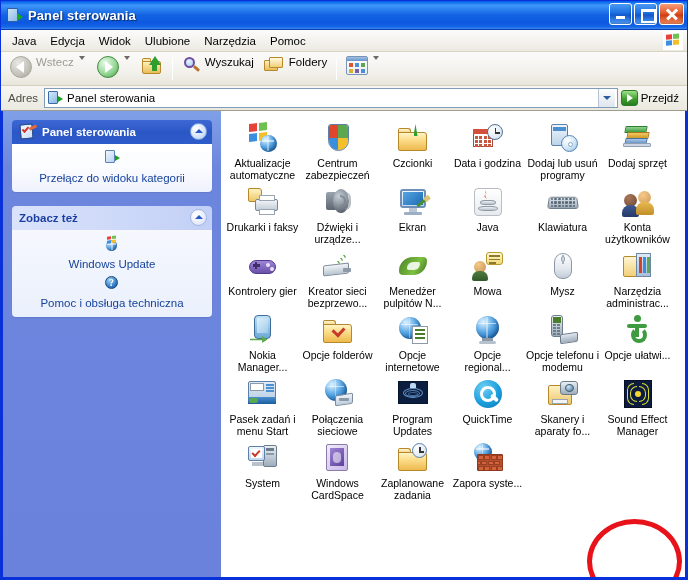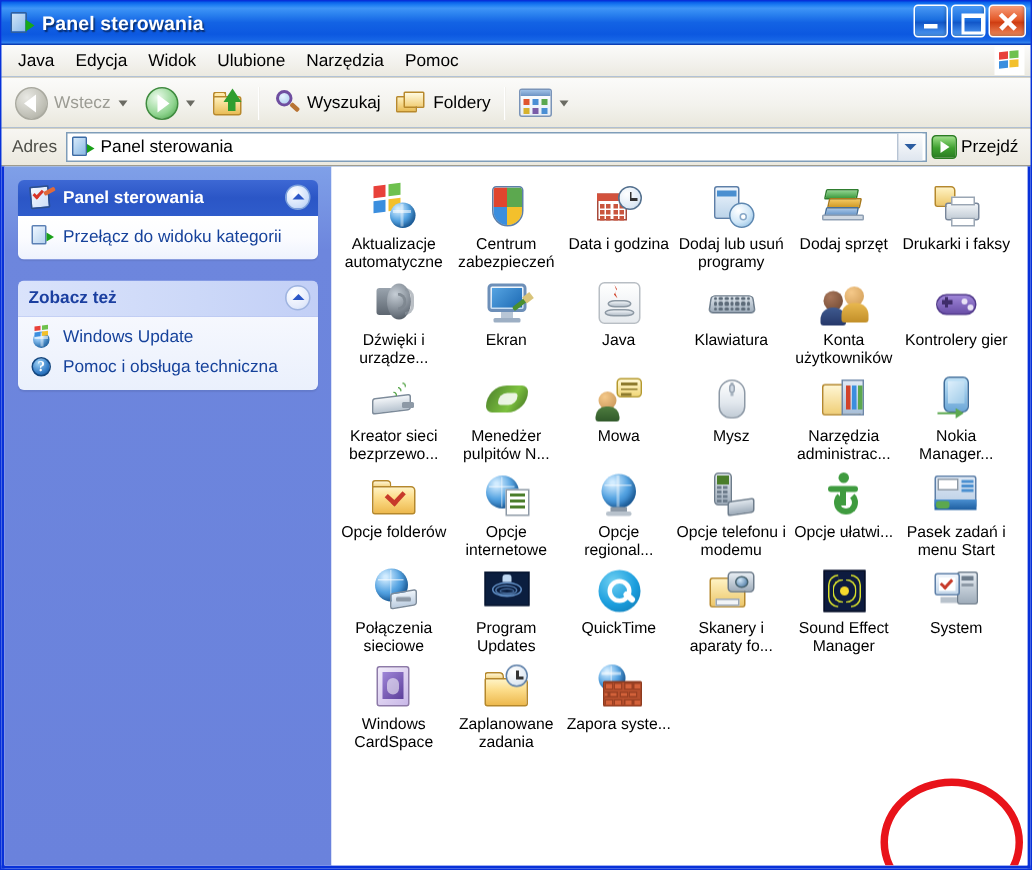--- a/index.html
+++ b/index.html
@@ -124,21 +124,21 @@
 
   
   #toolbar {
     flex: 0 0 34px; height: 34px;
     background: linear-gradient(180deg,#fbfbfa 0%,#f3f2ed 55%,#e9e7dc 100%);
     display: flex; align-items: center;
     padding: 0 4px;
     border-bottom: 1px solid #d4d0c0;
   }
   .tb-btn {
-    display: flex; align-items: center; gap: 4px;
+    display: flex; align-items: flex-start; gap: 4px;
     height: 28px; padding: 0 4px;
     border: 1px solid transparent; border-radius: 3px;
     font-size: 11.5px; color: #000; white-space: nowrap;
   }
   .tb-btn.disabled { color: #9b9b93; }
   .tb-sep {
     width: 1px; height: 22px; margin: 0 4px;
     background: #cfccbd; border-right: 1px solid #fff;
   }
   .tb-arrow {
@@ -384,20 +384,21 @@
     padding: 6px 8px 8px 8px;
     display: flex; flex-direction: column; gap: 5px;
   }
   .panel.light .panel-body {
     background: linear-gradient(180deg,#f6f8fe 0%,#eaf0fc 100%);
   }
   .side-link {
     display: flex; align-items: center; gap: 6px;
     font-size: 11.5px; color: #16429b;
     white-space: nowrap;
+    flex-direction: column;
   }
   .sl-ico { width:16px; height:15px; position:relative; flex:0 0 16px; }
   
   .ico-switch .pg {
     position:absolute; left:1px; top:0; width:10px; height:13px;
     background: linear-gradient(135deg,#eef6ff,#b9d4ef);
     border:1px solid #5b80b5; border-radius:1px;
   }
   .ico-switch .ar {
     position:absolute; right:0; top:5px; width:0;height:0;
@@ -680,20 +681,28 @@
           <div class="cp-item">
             <div class="cp-ico-wrap">
               <span class="ic" style="left:7px;top:3px;width:21px;height:27px;background:linear-gradient(180deg,#dfe9f5,#a8bfd8);border-radius:3px 3px 11px 11px;border:1px solid #5d7fa8;overflow:hidden;">
                 <i style="position:absolute;left:0;top:0;width:50%;height:50%;background:#e0452e;"></i>
                 <i style="position:absolute;right:0;top:0;width:50%;height:50%;background:#5ca84f;"></i>
                 <i style="position:absolute;left:0;bottom:0;width:50%;height:50%;background:#3b8ede;"></i>
                 <i style="position:absolute;right:0;bottom:0;width:50%;height:50%;background:#f3c02c;"></i>
               </span>
             </div>
             <div class="cp-label">Centrum zabezpieczeń</div>
+          </div>
+          <div class="cp-item">
+            <div class="cp-ico-wrap">
+              <span class="ic" style="left:2px;top:7px;width:13px;height:5px;background:linear-gradient(180deg,#fff6d4,#f2cf78);border:1px solid #b5882c;border-bottom:none;border-radius:2px 3px 0 0;"></span>
+              <span class="ic" style="left:2px;top:11px;width:29px;height:19px;background:linear-gradient(180deg,#fff3c4 0%,#fcdd8b 40%,#edb94e 100%);border:1px solid #b5882c;border-radius:1px 3px 2px 2px;"></span>
+              <span class="ic" style="left:18px;top:3px;width:4px;height:12px;background:#2f9e2f;clip-path:polygon(50% 0,100% 100%,0 100%);"></span>
+            </div>
+            <div class="cp-label">Czcionki</div>
           </div>
           <div class="cp-item">
             <div class="cp-ico-wrap">
               <span class="ic" style="left:2px;top:8px;width:20px;height:18px;background:#fff;border:1px solid #a8493a;"></span>
               <span class="ic" style="left:2px;top:8px;width:20px;height:5px;background:#d2513c;"></span>
               <span class="ic" style="left:4px;top:15px;width:3px;height:2.5px;background:#c9563f;"></span>
               <span class="ic" style="left:8.5px;top:15px;width:3px;height:2.5px;background:#c9563f;"></span>
               <span class="ic" style="left:13px;top:15px;width:3px;height:2.5px;background:#c9563f;"></span>
               <span class="ic" style="left:17.5px;top:15px;width:3px;height:2.5px;background:#c9563f;"></span>
               <span class="ic" style="left:4px;top:19px;width:3px;height:2.5px;background:#c9563f;"></span>

